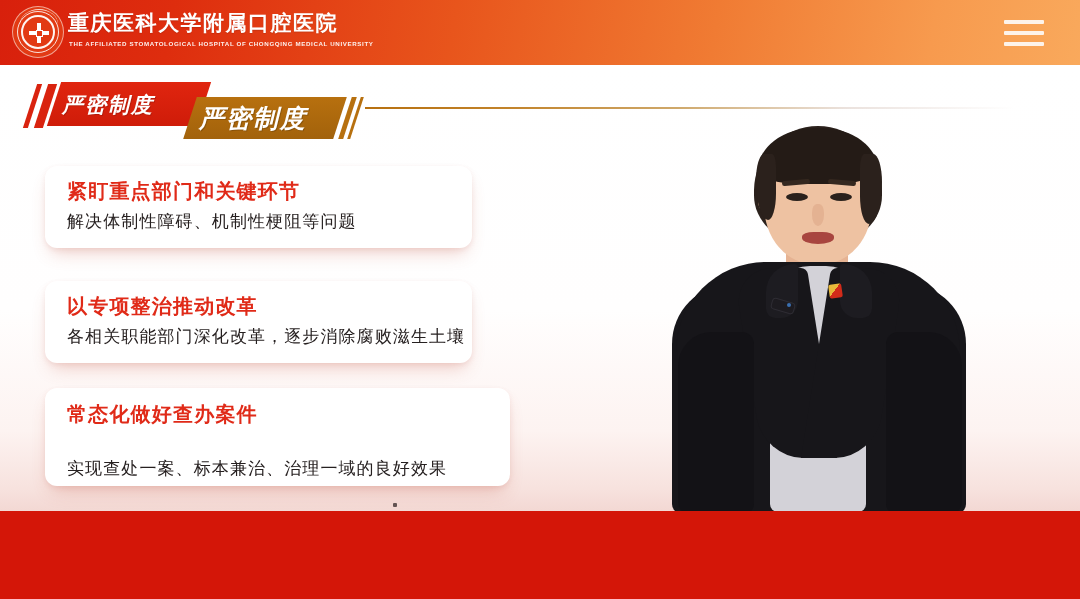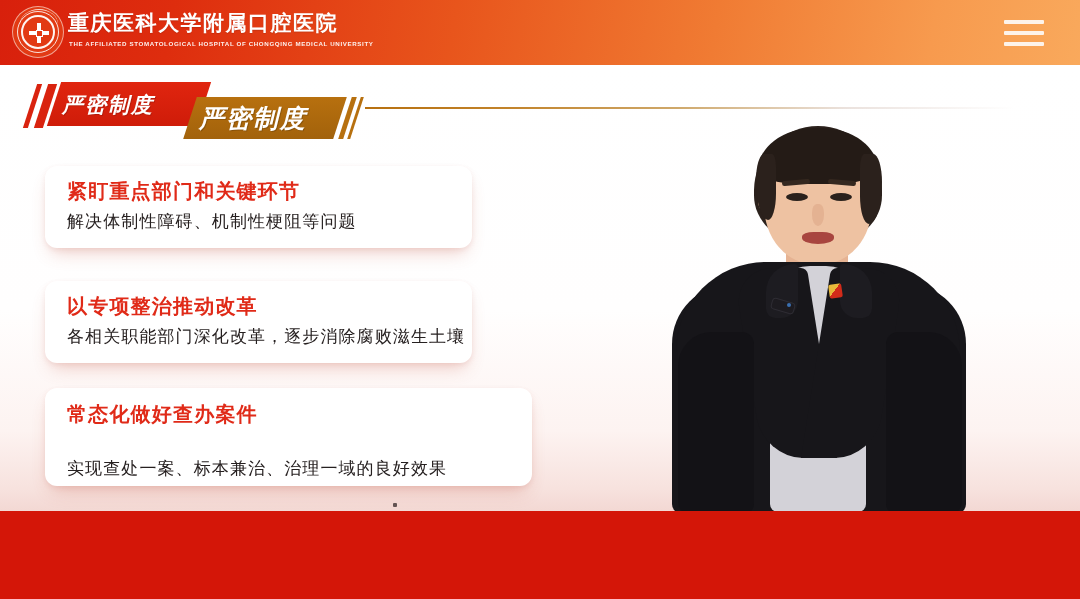--- a/index.html
+++ b/index.html
@@ -54,21 +54,21 @@
   #gslash-a{left:345px;top:97px;width:5px;height:42px;}
   #gslash-b{left:354px;top:97px;width:3px;height:42px;}
   #gold-line{position:absolute;left:365px;top:107px;width:650px;height:2px;
     background:linear-gradient(90deg,#b7700f 0%,#c2832a 22%,#cfa86a 48%,rgba(210,190,180,.45) 74%,rgba(255,255,255,0) 100%);}
 
   
   .card{position:absolute;left:45px;background:#ffffff;border-radius:12px;
     box-shadow:0 10px 18px -6px rgba(200,90,70,.30), 0 2px 5px rgba(190,100,90,.12);}
   #card-1{top:166px;width:427px;height:82px;}
   #card-2{top:281px;width:427px;height:82px;}
-  #card-3{top:388px;width:487px;height:98px;}
+  #card-3{top:388px;width:427px;height:98px;padding-left:38px;}
   .card-title{position:absolute;left:22px;top:11px;color:#e02a18;font-size:20px;font-weight:700;
     letter-spacing:1.2px;line-height:28px;white-space:nowrap;}
   .card-body{position:absolute;left:22px;top:43px;color:#262020;font-size:17px;font-weight:400;
     letter-spacing:1.1px;line-height:25px;white-space:nowrap;font-family:"DejaVu Serif","Liberation Serif",serif;}
   #card-3 .card-title{top:12px;}
   #card-3 .card-body{top:44px;}
   .card-body-2{position:absolute;left:22px;top:68px;color:#262020;font-size:17px;font-weight:400;
     letter-spacing:1.1px;line-height:25px;white-space:nowrap;font-family:"DejaVu Serif","Liberation Serif",serif;}
 
   #dot-marker{position:absolute;left:393px;top:503px;width:4px;height:4px;background:#4a3c3c;border-radius:1px;opacity:.85;}

